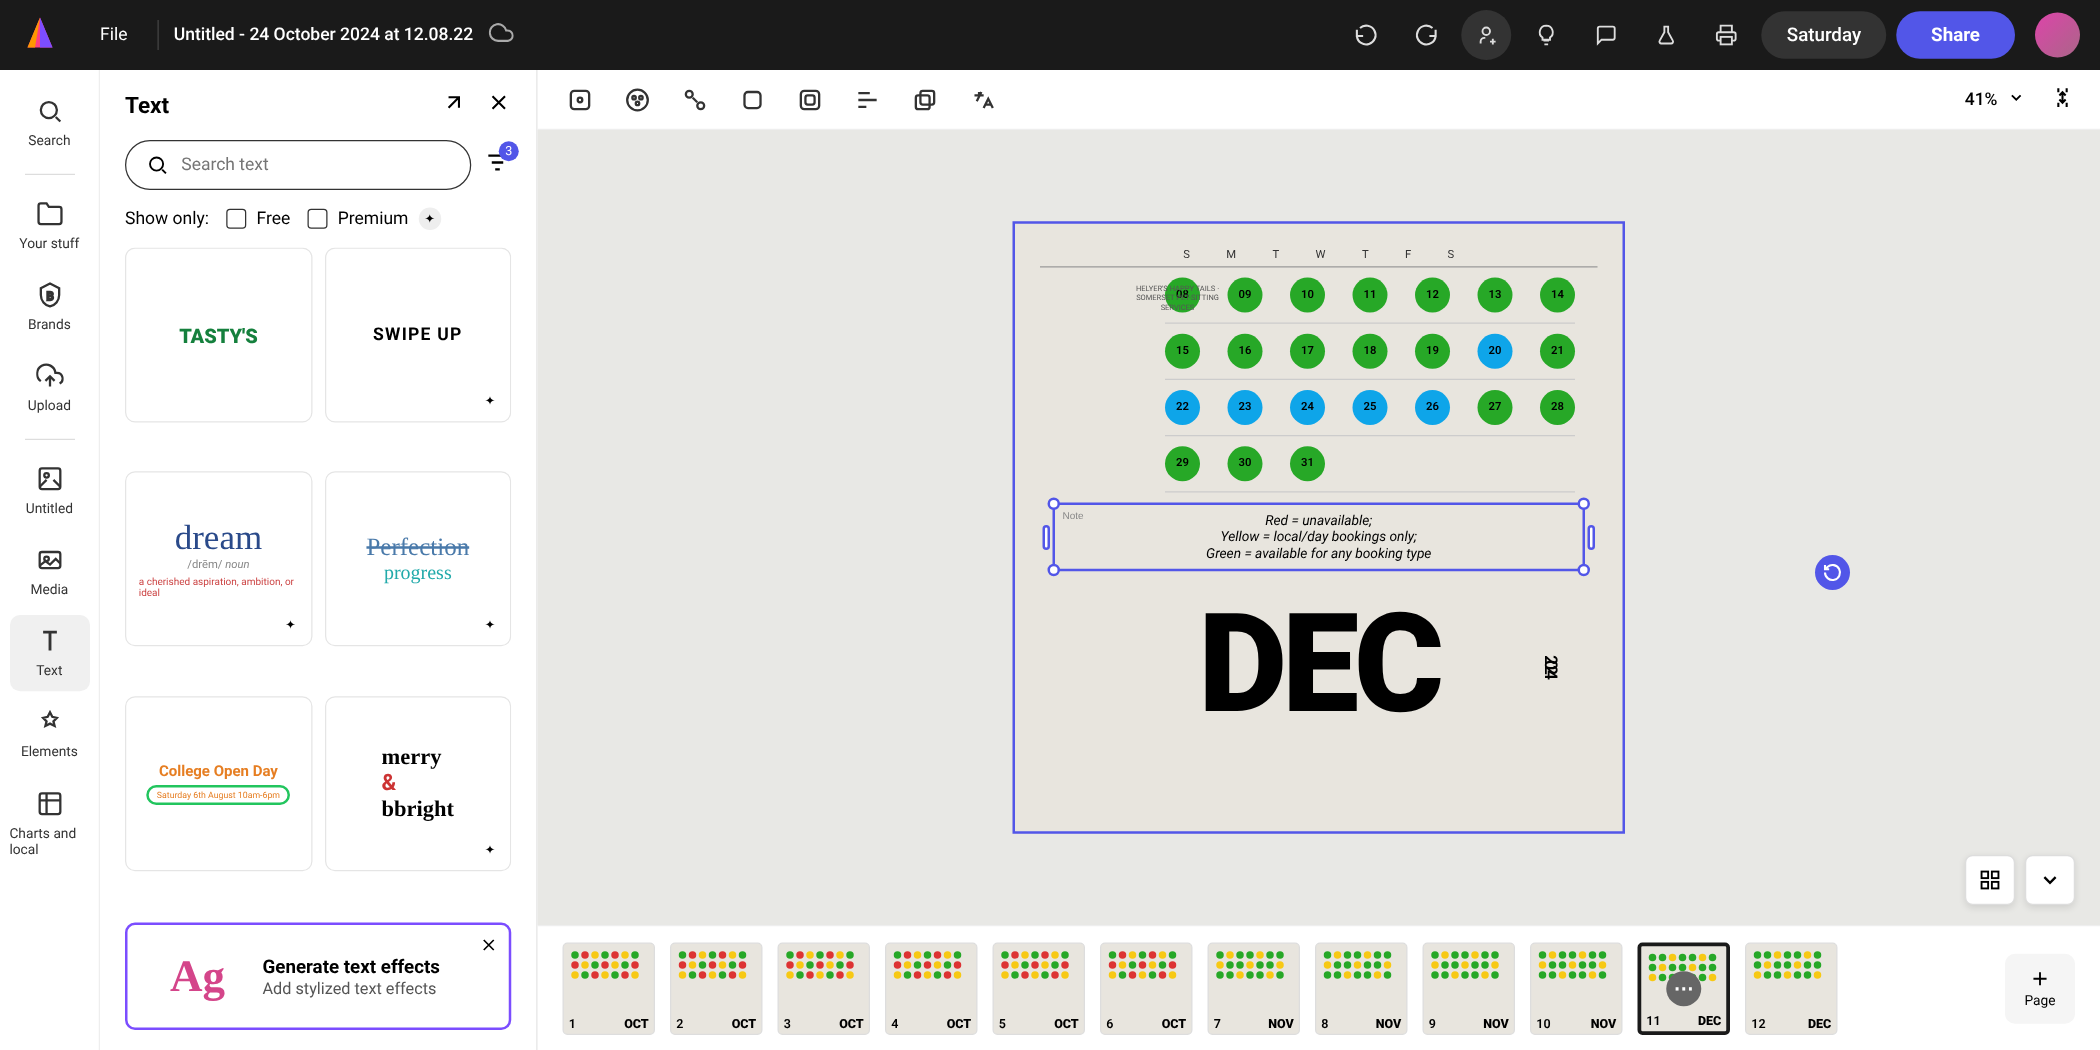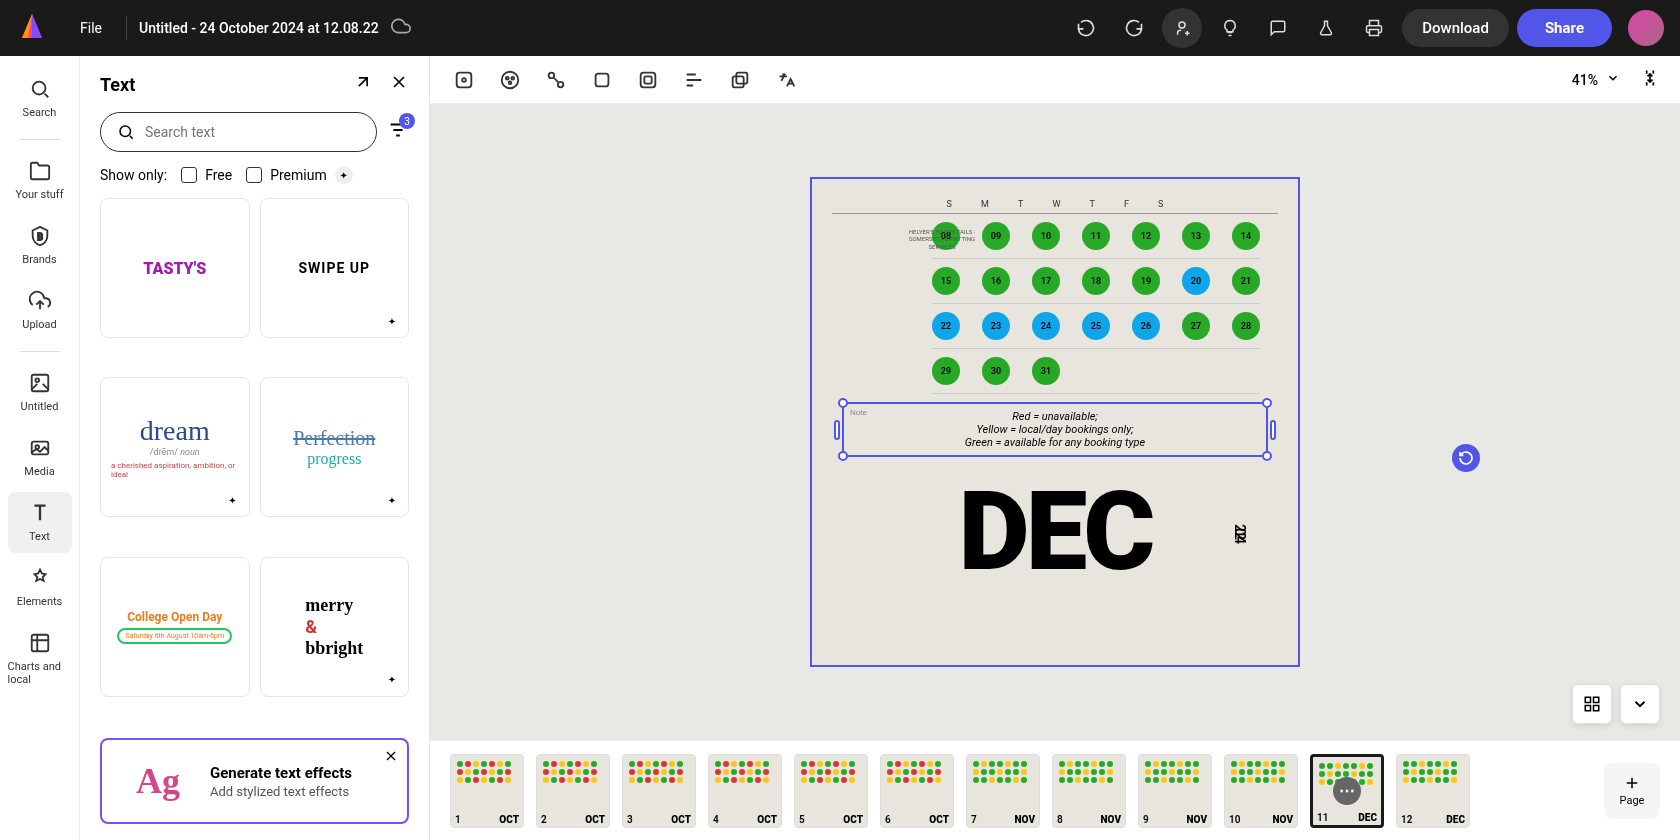--- a/index.html
+++ b/index.html
@@ -123,21 +123,21 @@
         <svg width="18" height="18" viewBox="0 0 24 24" fill="none" stroke="currentColor" stroke-width="2">
           <path d="M9 3h6M10 3v6l-5 9a2 2 0 0 0 2 3h10a2 2 0 0 0 2-3l-5-9V3"></path>
         </svg>
       </span>
     <span class="icon-btn">
         <svg width="18" height="18" viewBox="0 0 24 24" fill="none" stroke="currentColor" stroke-width="2">
           <rect x="6" y="14" width="12" height="8"></rect>
           <path d="M6 18H4a2 2 0 0 1-2-2v-5a2 2 0 0 1 2-2h16a2 2 0 0 1 2 2v5a2 2 0 0 1-2 2h-2M6 9V2h12v7"></path>
         </svg>
       </span>
-    <button class="download-btn">Download</button>
+    <button class="download-btn">Saturday</button>
     <button class="share-btn">Share</button>
     <div class="avatar"></div>
   </div>
 </div>
 
 <div class="main">
   <div class="nav-rail">
     <div class="nav-item">
         <svg viewBox="0 0 24 24" fill="none" stroke="currentColor" stroke-width="2">
           <circle cx="11" cy="11" r="7"></circle>
@@ -237,21 +237,21 @@
           <span>Free</span>
         </label>
       <label class="checkbox-label">
           <span class="checkbox"></span>
           <span>Premium</span>
           <span class="premium-icon">✦</span>
         </label>
     </div>
     <div class="template-grid">
       <div class="template-card">
-          <div style="font-weight:900;font-size:16px;color:#a21caf">TASTY'S</div>
+          <div style="font-weight:900;font-size:16px;color:#15803d">TASTY'S</div>
         </div>
       <div class="template-card">
           <div style="font-weight:700;font-size:14px;letter-spacing:1px">SWIPE UP</div>
           <span class="badge">✦</span>
         </div>
       <div class="template-card">
           <div style="font-family:serif;font-size:28px;color:#2a4a8a">dream</div>
           <div style="font-size:9px;color:#888">/drēm/ <em>noun</em></div>
           <div style="font-size:8px;color:#c44;margin-top:4px">a cherished aspiration, ambition, or ideal</div>
           <span class="badge">✦</span>

